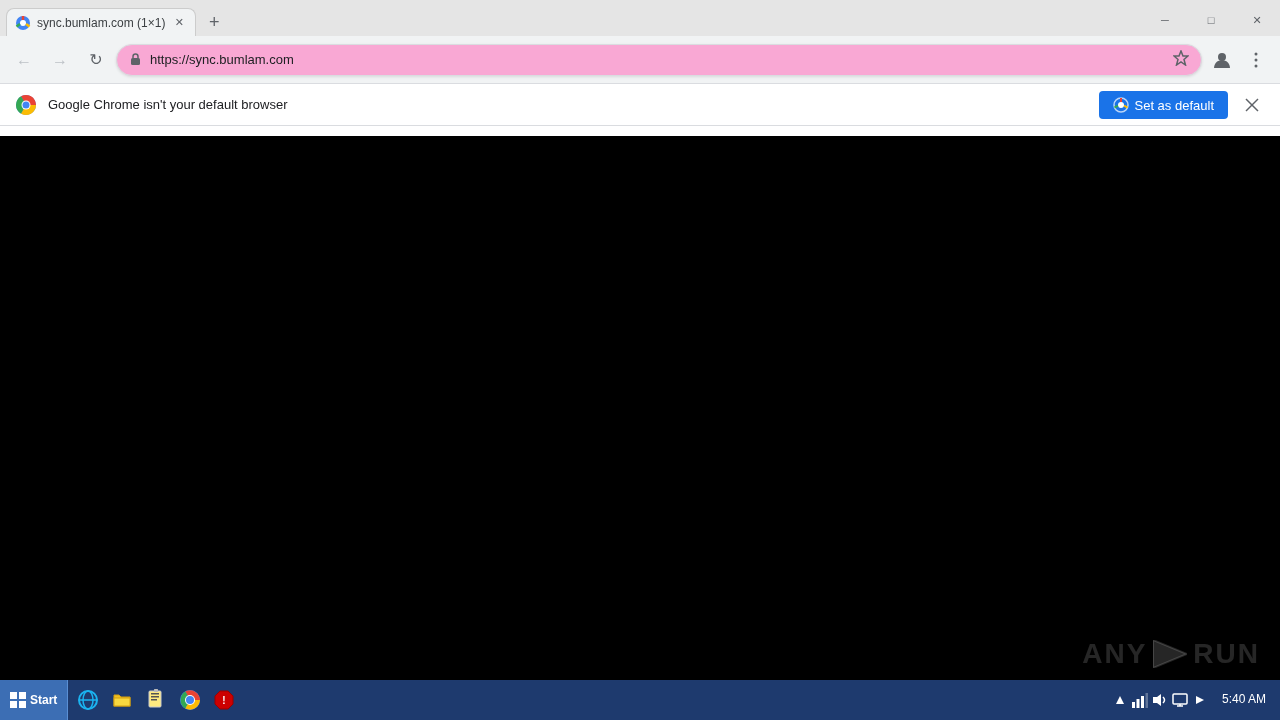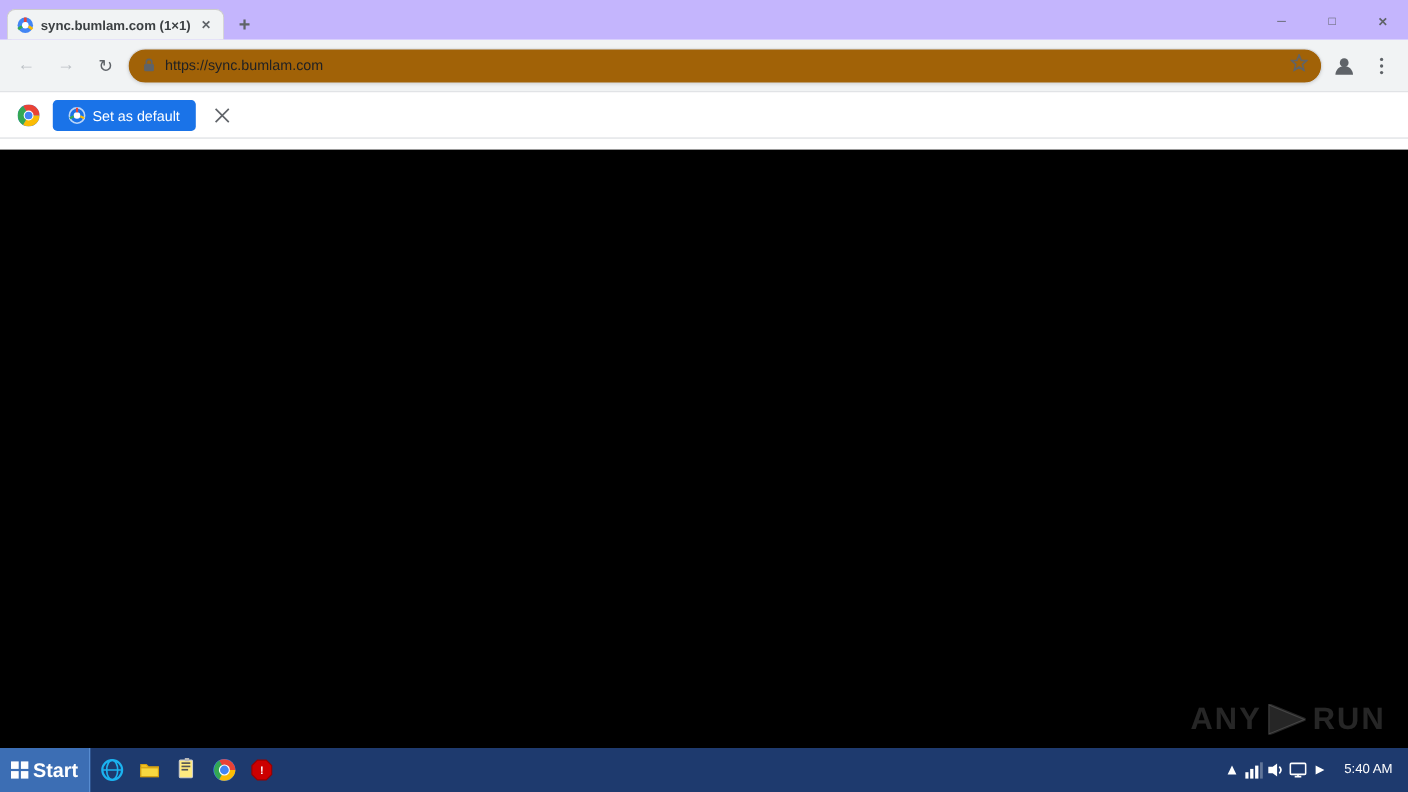--- a/index.html
+++ b/index.html
@@ -4,26 +4,25 @@
   <style>
     * { margin: 0; padding: 0; box-sizing: border-box; }
     body { width: 1280px; height: 720px; overflow: hidden; font-family: 'Segoe UI', Arial, sans-serif; background: #fff; }
 
     
     .browser-window { width: 1280px; height: 720px; display: flex; flex-direction: column; }
 
     
     .title-bar {
       height: 36px;
-      background: #c4b5fd;
+      background: #e5e5e5;
       display: flex;
       align-items: flex-end;
       padding: 0 0 0 0;
       position: relative;
-      font-weight: bold;
     }
     .tab-strip {
       display: flex;
       align-items: flex-end;
       height: 100%;
       flex: 1;
     }
     .tab {
       display: flex;
       align-items: center;
@@ -96,21 +95,21 @@
       border-radius: 50%;
       display: flex; align-items: center; justify-content: center;
       color: #5f6368;
       font-size: 16px;
       cursor: pointer;
     }
     .nav-btn.disabled { color: #bdc1c6; cursor: default; }
     .url-bar {
       flex: 1;
       height: 32px;
-      background: #a16207;
+      background: #f9a8d4;
       border-radius: 16px;
       display: flex;
       align-items: center;
       padding: 0 12px;
       gap: 8px;
       border: 1px solid #dadce0;
       box-shadow: 0 1px 3px rgba(0,0,0,0.1);
     }
     .lock-icon { color: #5f6368; font-size: 13px; }
     .url-text { font-size: 13px; color: #202124; flex: 1; }
@@ -186,21 +185,21 @@
       right: 0;
     }
     .start-btn {
       height: 100%;
       padding: 0 10px;
       display: flex;
       align-items: center;
       gap: 4px;
       background: #3c6eb4;
       color: #fff;
-      font-size: 18px;
+      font-size: 12px;
       font-weight: bold;
       cursor: pointer;
       border-right: 1px solid #5a8fd4;
     }
     .taskbar-icons {
       display: flex;
       align-items: center;
       padding: 0 4px;
       gap: 2px;
       flex: 1;
@@ -311,20 +310,21 @@
     <div class="chrome-logo">
       <svg width="20" height="20" viewBox="0 0 20 20">
         <circle cx="10" cy="10" r="10" fill="#4285f4"></circle>
         <path d="M10 10 L20 10 A10 10 0 0 0 5 1.34 Z" fill="#ea4335"></path>
         <path d="M10 10 L5 1.34 A10 10 0 0 0 5 18.66 Z" fill="#34a853"></path>
         <path d="M10 10 L5 18.66 A10 10 0 0 0 20 10 Z" fill="#fbbc04"></path>
         <circle cx="10" cy="10" r="4.5" fill="white"></circle>
         <circle cx="10" cy="10" r="3.5" fill="#4285f4"></circle>
       </svg>
     </div>
+    <span class="notification-text">Google Chrome isn't your default browser</span>
     <button class="set-default-btn">
       <svg width="16" height="16" viewBox="0 0 16 16">
         <circle cx="8" cy="8" r="7" fill="none" stroke="rgba(255,255,255,0.7)" stroke-width="1.5"></circle>
         <circle cx="8" cy="8" r="3" fill="white"></circle>
         <path d="M8 1 L8 5" stroke="#ea4335" stroke-width="2"></path>
         <path d="M1.5 10.5 L5 8.7" stroke="#34a853" stroke-width="2"></path>
         <path d="M14.5 10.5 L11 8.7" stroke="#fbbc04" stroke-width="2"></path>
       </svg>
       <span>Set as default</span>
     </button>

